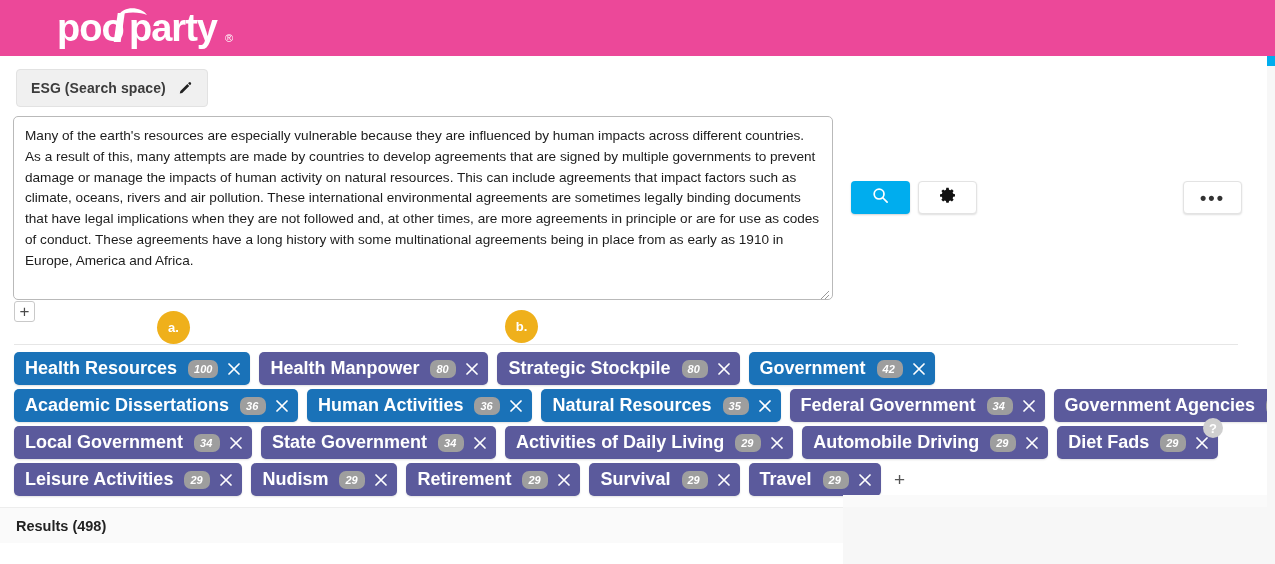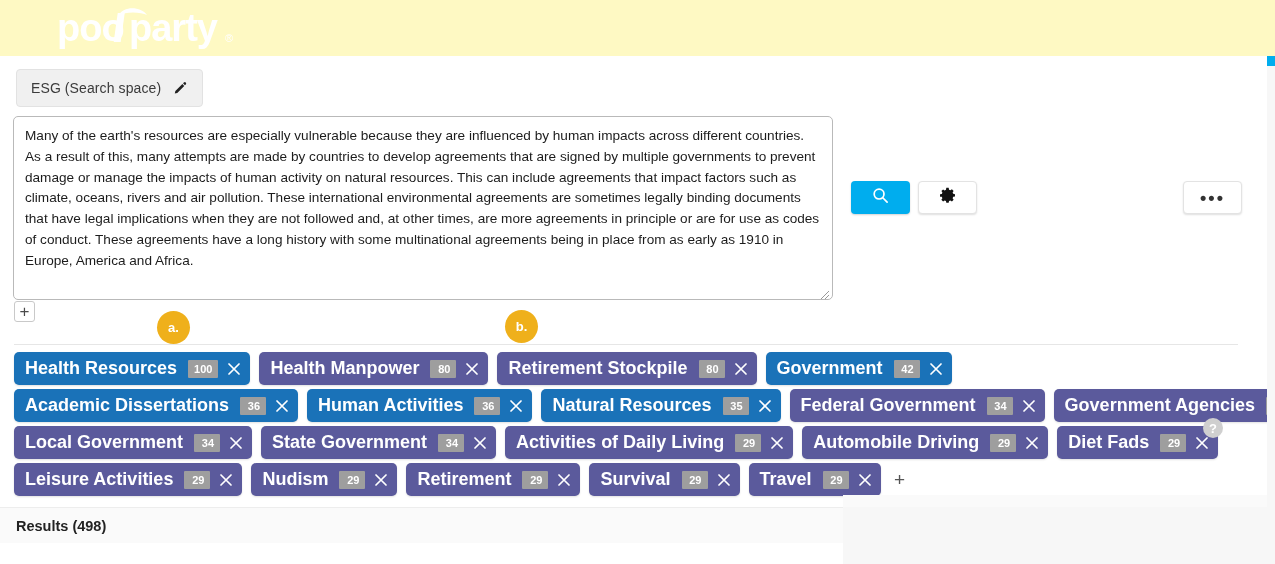--- a/index.html
+++ b/index.html
@@ -14,21 +14,21 @@
     overflow: hidden;
     position: relative;
   }
 
   
   .header {
     position: absolute;
     top: 0; left: 0;
     width: 1275px;
     height: 56px;
-    background: #fef9c3;
+    background: #ec4899;
   }
   .logo {
     position: absolute;
     left: 57px;
     top: 4px;
     height: 48px;
     width: 230px;
   }
   .logo svg { display: block; }
 
@@ -38,20 +38,21 @@
     left: 16px;
     top: 69px;
     height: 38px;
     background: #f0f0f0;
     border: 1px solid #e2e2e2;
     border-radius: 4px;
     display: flex;
     align-items: center;
     padding: 0 14px;
     box-sizing: border-box;
+    font-weight: bold;
   }
   .searchspace-chip .label {
     font-size: 14px;
     color: #3b3b3b;
     letter-spacing: 0.1px;
   }
   .pencil-icon {
     margin-left: 12px;
     width: 15px;
     height: 15px;
@@ -209,25 +210,26 @@
     font-size: 18px;
     font-weight: bold;
     white-space: nowrap;
   }
   .tag .tag-count {
     margin-left: 11px;
     background: #9e9e9e;
     color: #ffffff;
     font-size: 11px;
     font-weight: bold;
-    border-radius: 1px;
+    border-radius: 7px;
     padding: 3px 6px 3px 6px;
     min-width: 14px;
-    text-align: right;
+    text-align: left;
     line-height: 12px;
+    font-style: italic;
   }
   .tag .tag-close {
     margin: 0 9px 0 9px;
     width: 14px;
     height: 14px;
     display: inline-flex;
     align-items: center;
     justify-content: center;
     cursor: pointer;
   }
@@ -399,21 +401,21 @@
     <div class="tag purple">
       <span class="tag-label">Health Manpower</span>
       <span class="tag-count">80</span>
       <span class="tag-close">
           <svg width="12" height="12" viewBox="0 0 12 12">
             <path d="M1 1 L11 11 M11 1 L1 11" stroke="#fff" stroke-width="1.7" stroke-linecap="round"></path>
           </svg>
         </span>
     </div>
     <div class="tag purple">
-      <span class="tag-label">Retirement Stockpile</span>
+      <span class="tag-label">Strategic Stockpile</span>
       <span class="tag-count">80</span>
       <span class="tag-close">
           <svg width="12" height="12" viewBox="0 0 12 12">
             <path d="M1 1 L11 11 M11 1 L1 11" stroke="#fff" stroke-width="1.7" stroke-linecap="round"></path>
           </svg>
         </span>
     </div>
     <div class="tag blue">
       <span class="tag-label">Government</span>
       <span class="tag-count">42</span>

